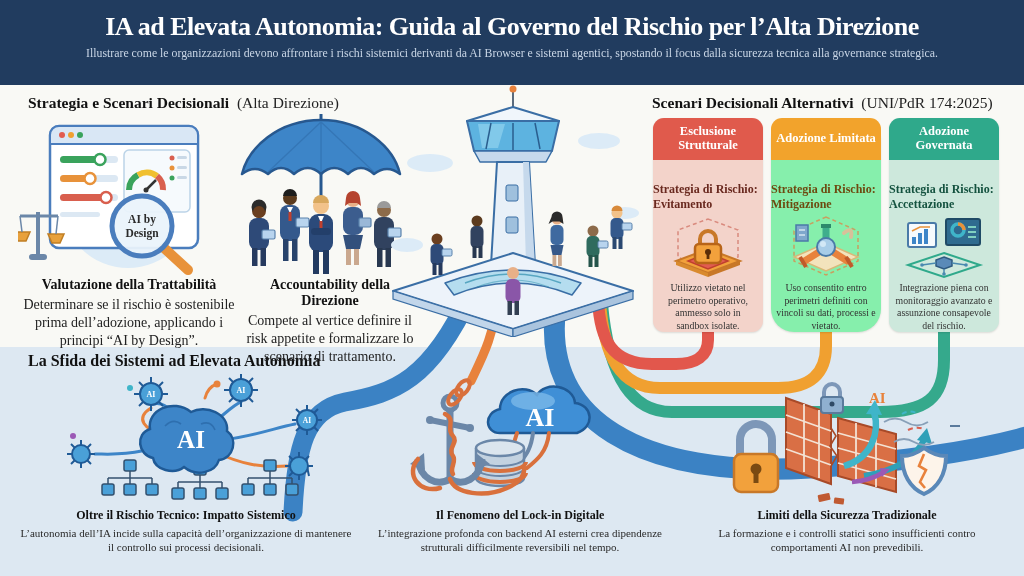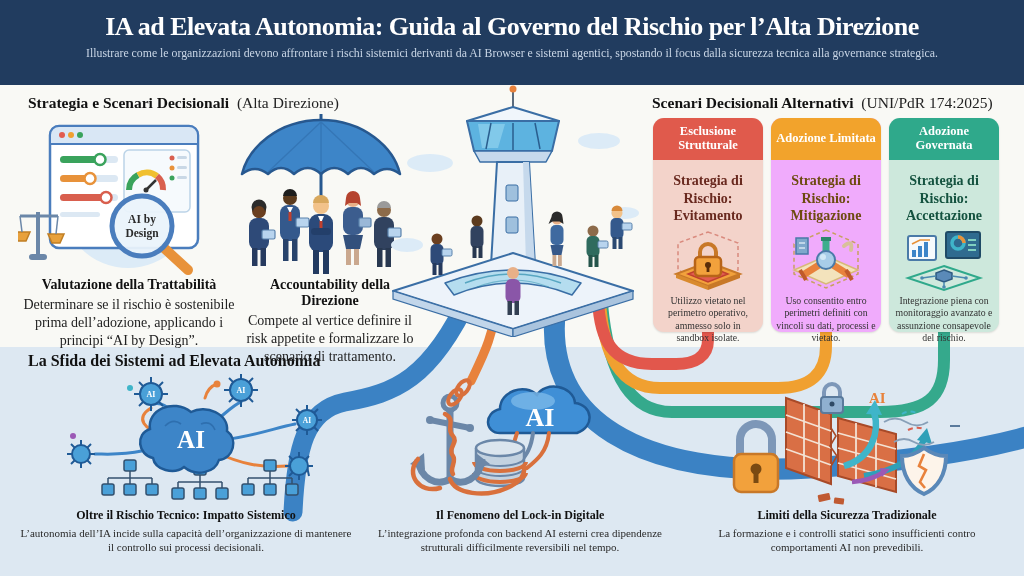--- a/index.html
+++ b/index.html
@@ -26,28 +26,28 @@
   #cap-accountability{left:240px;top:277px;width:180px;}
   .bcap .cap-title{font-size:12px;}
   .bcap .cap-desc{font-size:11px;color:#2a2a2a;}
   #cap-sistemico{left:18px;top:509px;width:336px;}
   #cap-lockin{left:362px;top:509px;width:316px;}
   #cap-limiti{left:688px;top:509px;width:318px;}
   
   .card{position:absolute;top:118px;width:110px;height:214px;z-index:2;border-radius:11px;
         box-shadow:0 1px 2px rgba(0,0,0,0.12);}
   #card-1{left:653px;background:#f3d3ca;}
-  #card-2{left:771px;background:#f0abfc;}
+  #card-2{left:771px;background:#86efac;border-radius:23px;}
   #card-3{left:889px;background:#cde8dc;}
   .card-header{height:42px;border-radius:11px 11px 0 0;color:#fff;font-weight:bold;font-size:12.5px;
                display:flex;align-items:center;justify-content:center;text-align:center;line-height:1.1;padding:0 3px;}
   #card-1 .card-header{background:#e05a4c;}
   #card-2 .card-header{background:#f2a32c;}
   #card-3 .card-header{background:#2fa98b;}
-  .strategy{font-size:14px;font-weight:bold;text-align:center;line-height:1.25;margin-top:12px;}
+  .strategy{font-size:12px;font-weight:bold;line-height:1.25;margin-top:22px;}
   #card-1 .strategy{color:#69291f;}
   #card-2 .strategy{color:#6d4a10;}
   #card-3 .strategy{color:#14523f;}
   .card-icon{height:66px;display:flex;align-items:center;justify-content:center;margin-top:2px;}
   .card-desc{font-size:9.8px;text-align:center;line-height:1.28;margin:2px 5px 0;color:#333;}
   
   .ill{position:absolute;z-index:2;}
   #ill-tower{z-index:3;}
   #ribbons{position:absolute;left:0;top:0;z-index:1;}
 </style>

